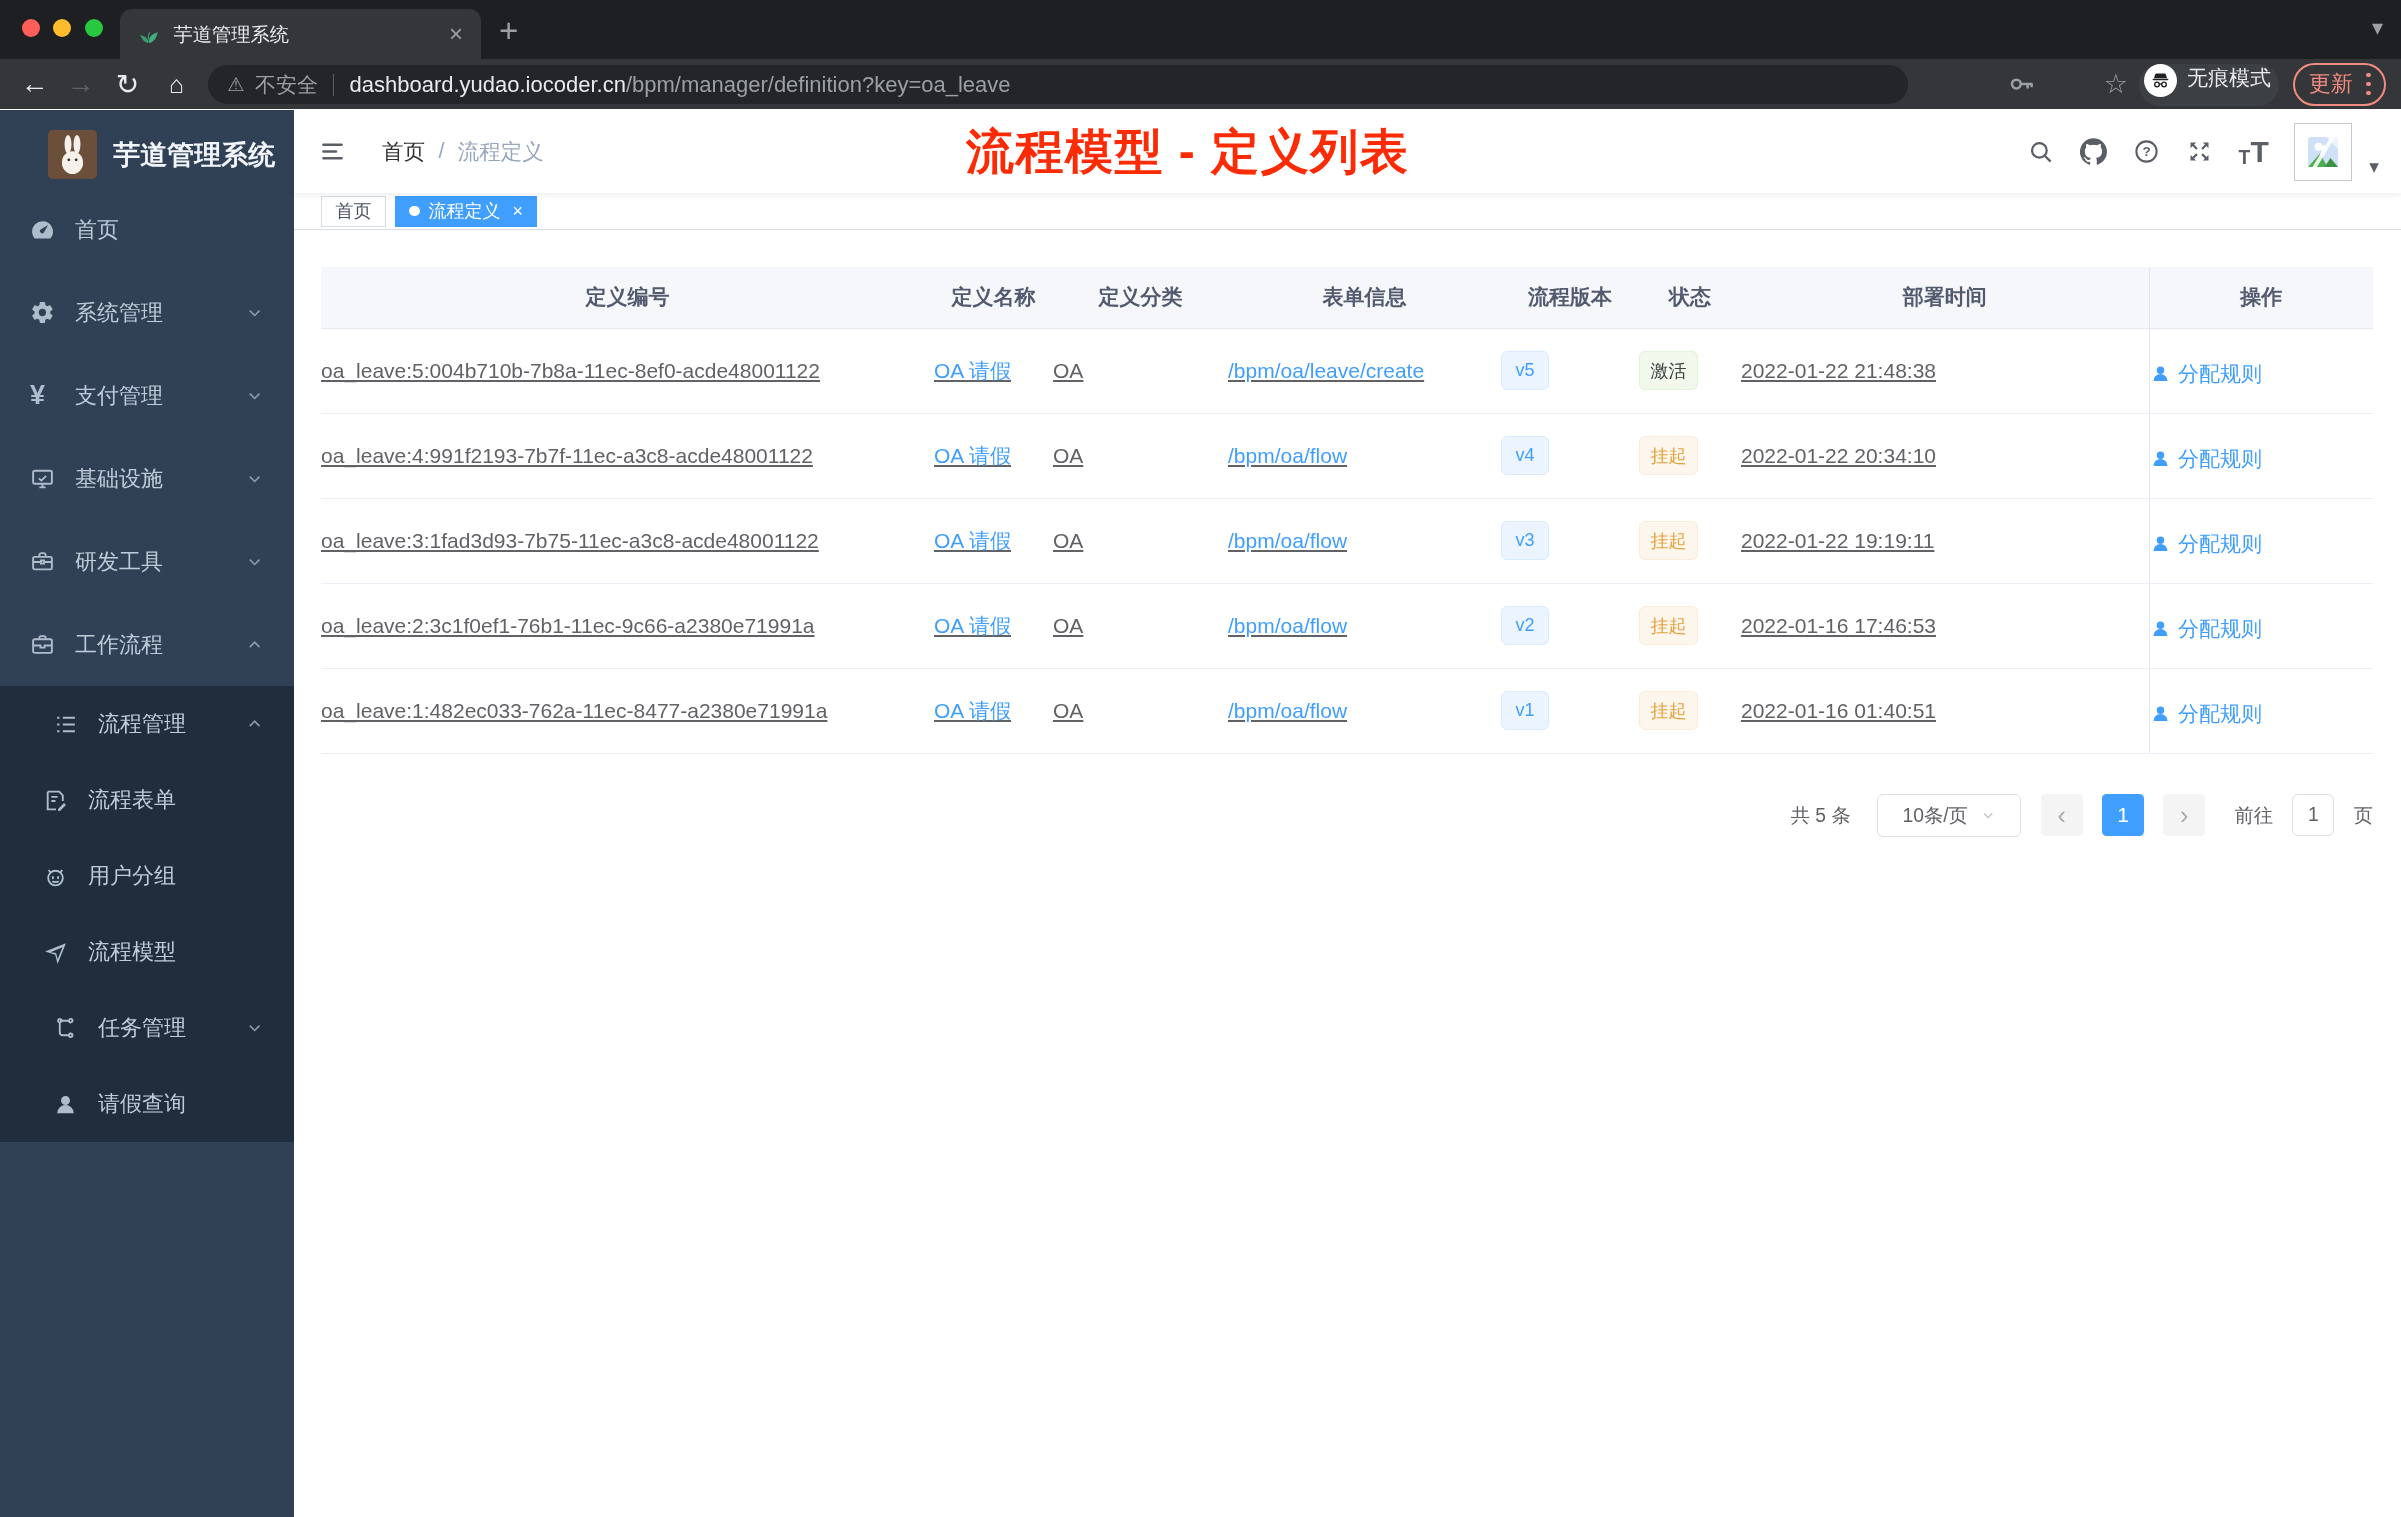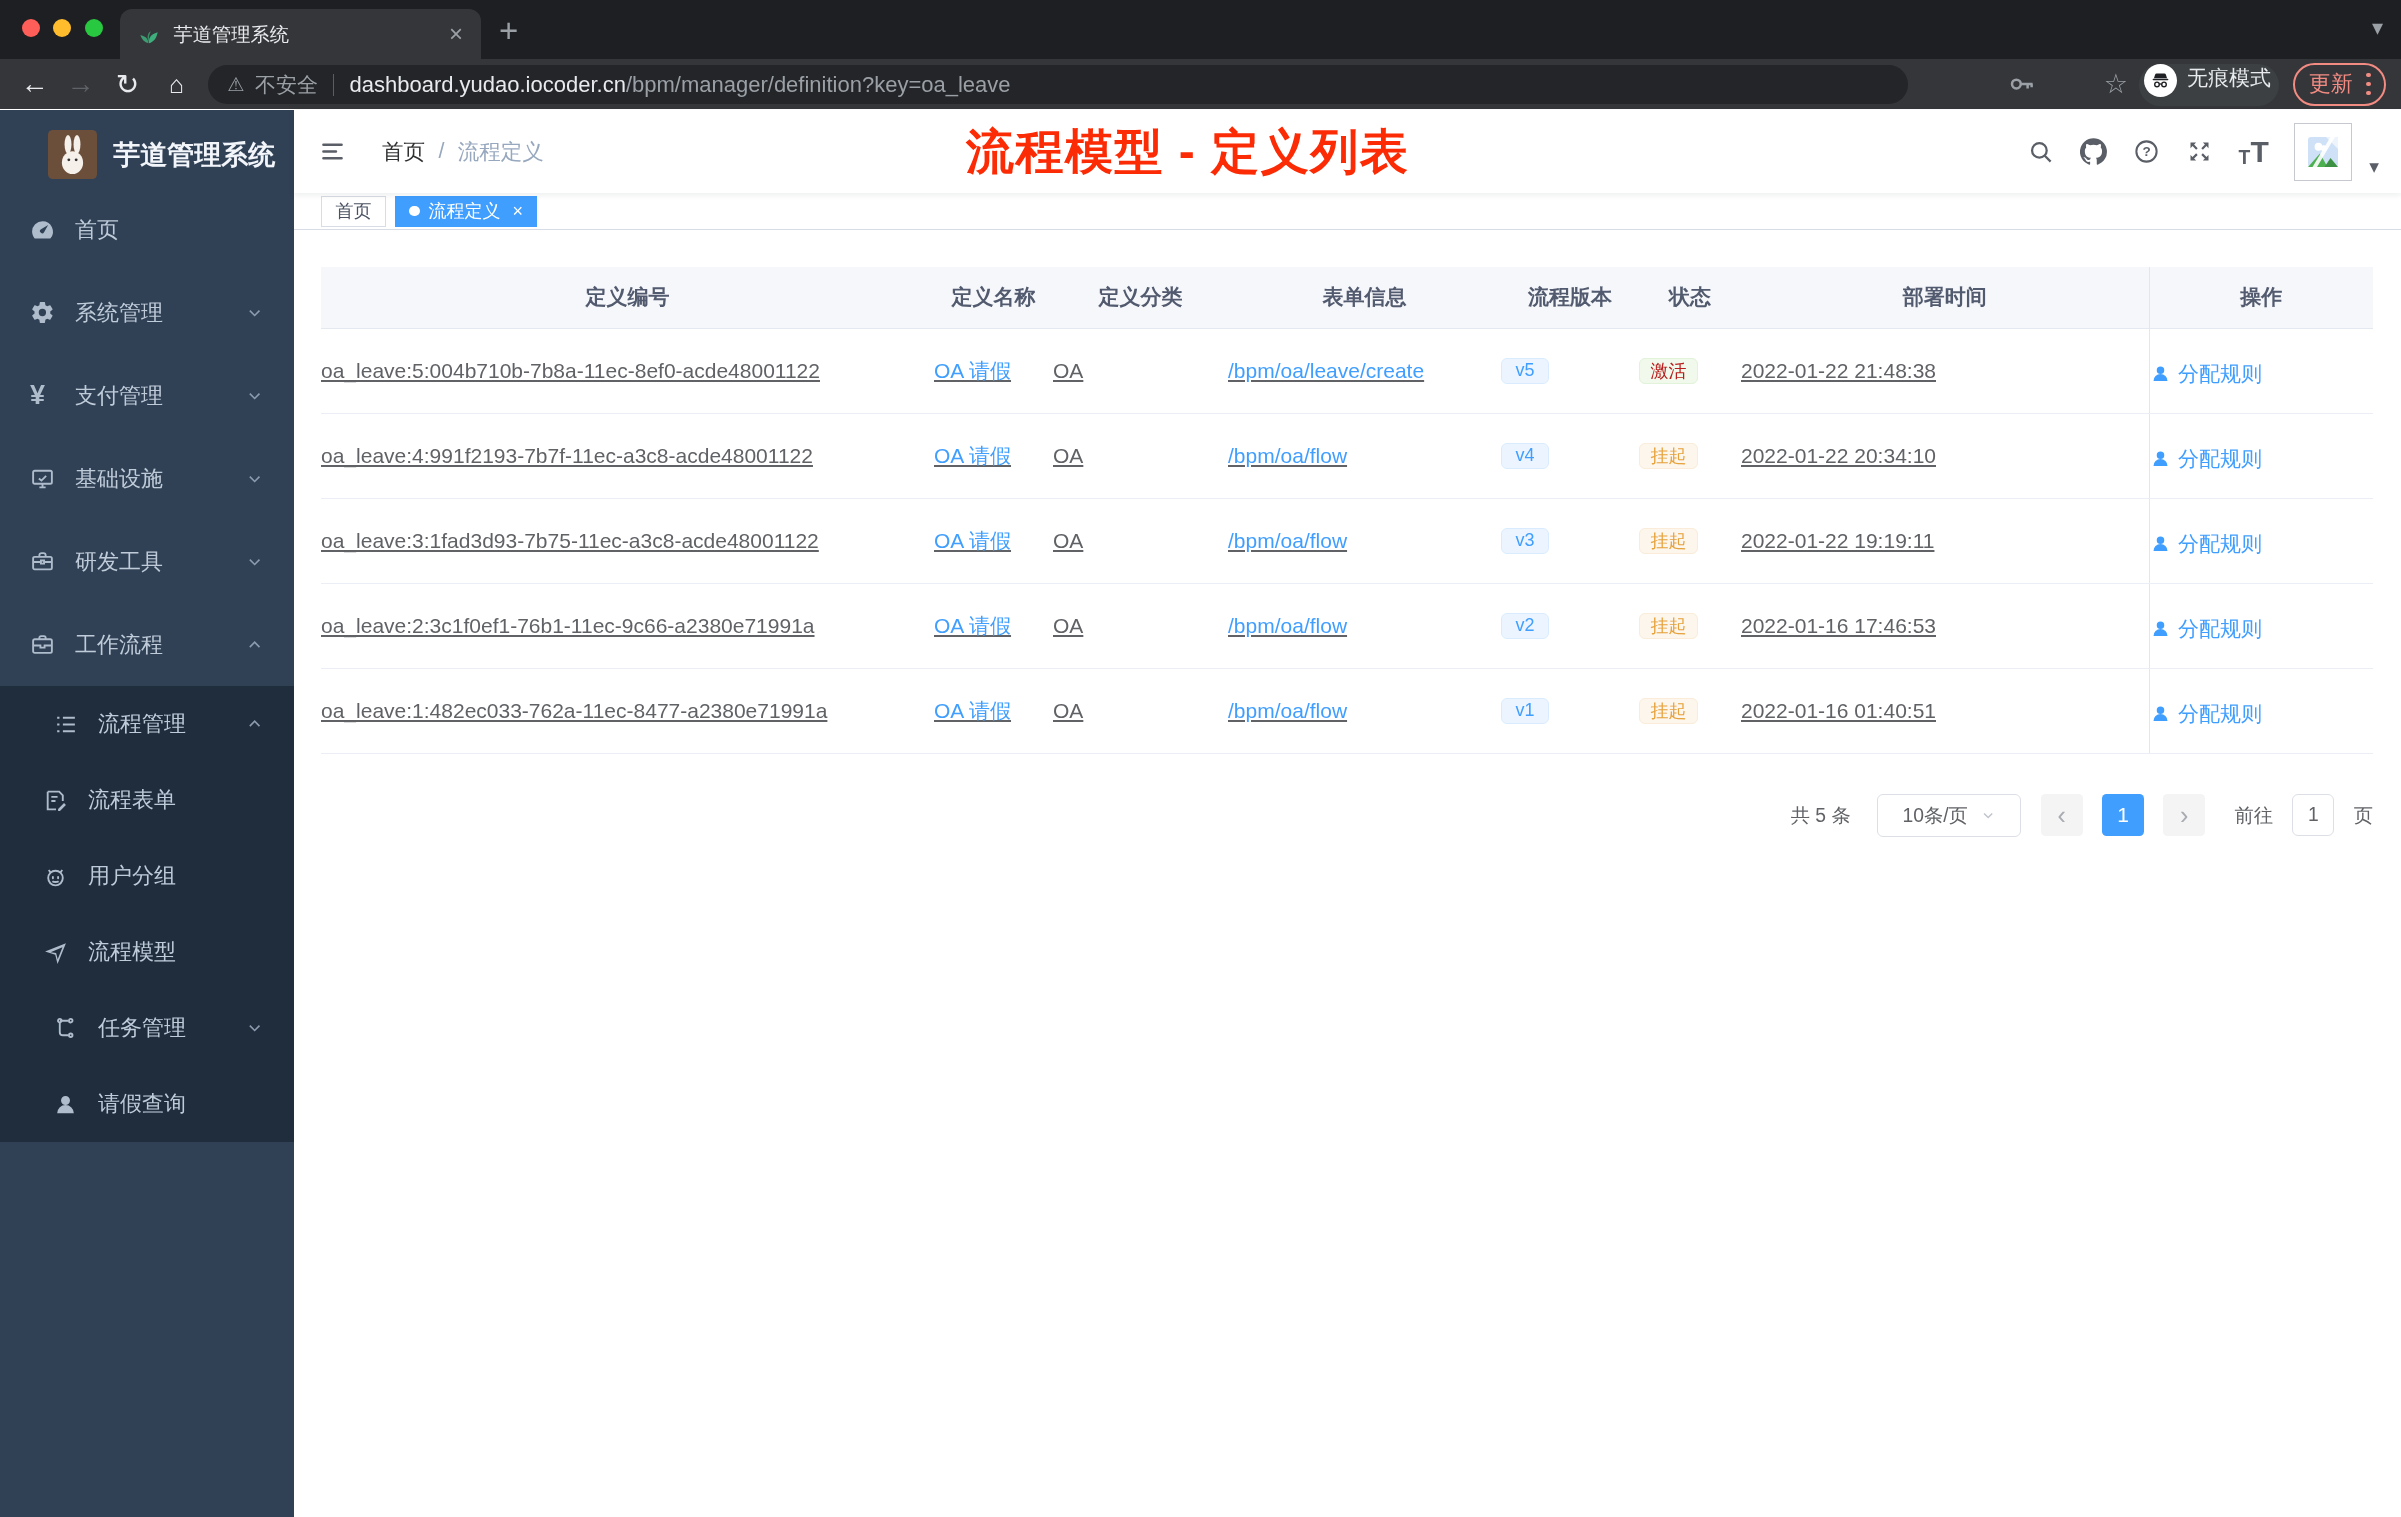--- a/index.html
+++ b/index.html
@@ -85,24 +85,24 @@
   .tag.active { background:#409eff; border-color:#409eff; color:#fff; gap:9px; }
   .tag-dot { width:10.4px; height:10.4px; border-radius:50%; background:#fff; }
   .tag-close { font-size:18px; margin-left:3px; }
 
   .content { padding:37px 27px 0; }
   table { width:2052px; border-collapse:collapse; table-layout:fixed; }
   th { height:61px; background:#f6f7fa; color:#515a6e; font-size:21px; font-weight:700; border-bottom:1.5px solid #e4e9f0; }
   td { height:85px; border-bottom:1.5px solid #ebeef5; text-align:left; font-size:21px; color:#606266;text-decoration:underline; }
   th.op, td.op { border-left:1.5px solid #e2e6ee; }
   .lnk { color:#409eff; text-decoration:none; cursor:pointer; }
-  .badge { display:inline-flex; align-items:center; justify-content:center; min-width:48px; height:26px; padding:0 10.4px;
+  .badge { display:inline-flex; align-items:center; justify-content:center; min-width:48px; height:39px; padding:0 10.4px;
            border-radius:6px; font-size:18px; }
   .badge.ver { background:#ecf5ff; border:1.5px solid #d9ecff; color:#409eff; }
-  .badge.success { background:#f0f9eb; border:1.5px solid #e1f3d8; color:#b91c1c; }
+  .badge.success { background:#f0f9eb; border:1.5px solid #e1f3d8; color:#404040; }
   .badge.warning { background:#fdf6ec; border:1.5px solid #faecd8; color:#e6a23c; }
   .op-link { color:#409eff; display:inline-flex; align-items:center; gap:7.4px; font-size:21px; cursor:pointer; text-decoration:none;margin-top:8px; }
   .op-link svg { width:21px; height:21px; }
 
   .pagination { width:2052px; margin-top:40px; display:flex; align-items:center; justify-content:flex-end; gap:19.3px;
                 font-size:19.3px; color:#606266; }
   .psize { width:144px; height:43px; border:1.5px solid #dcdfe6; border-radius:6px; display:flex; align-items:center;
            justify-content:center; gap:12px; color:#606266; margin-left:7.4px; cursor:pointer; }
   .psize svg { width:16.3px; height:16.3px; color:#c0c4cc; }
   .pbtn { width:42px; height:42px; border-radius:4.5px; background:#f4f4f5; color:#a8abb2; display:flex; align-items:center;

